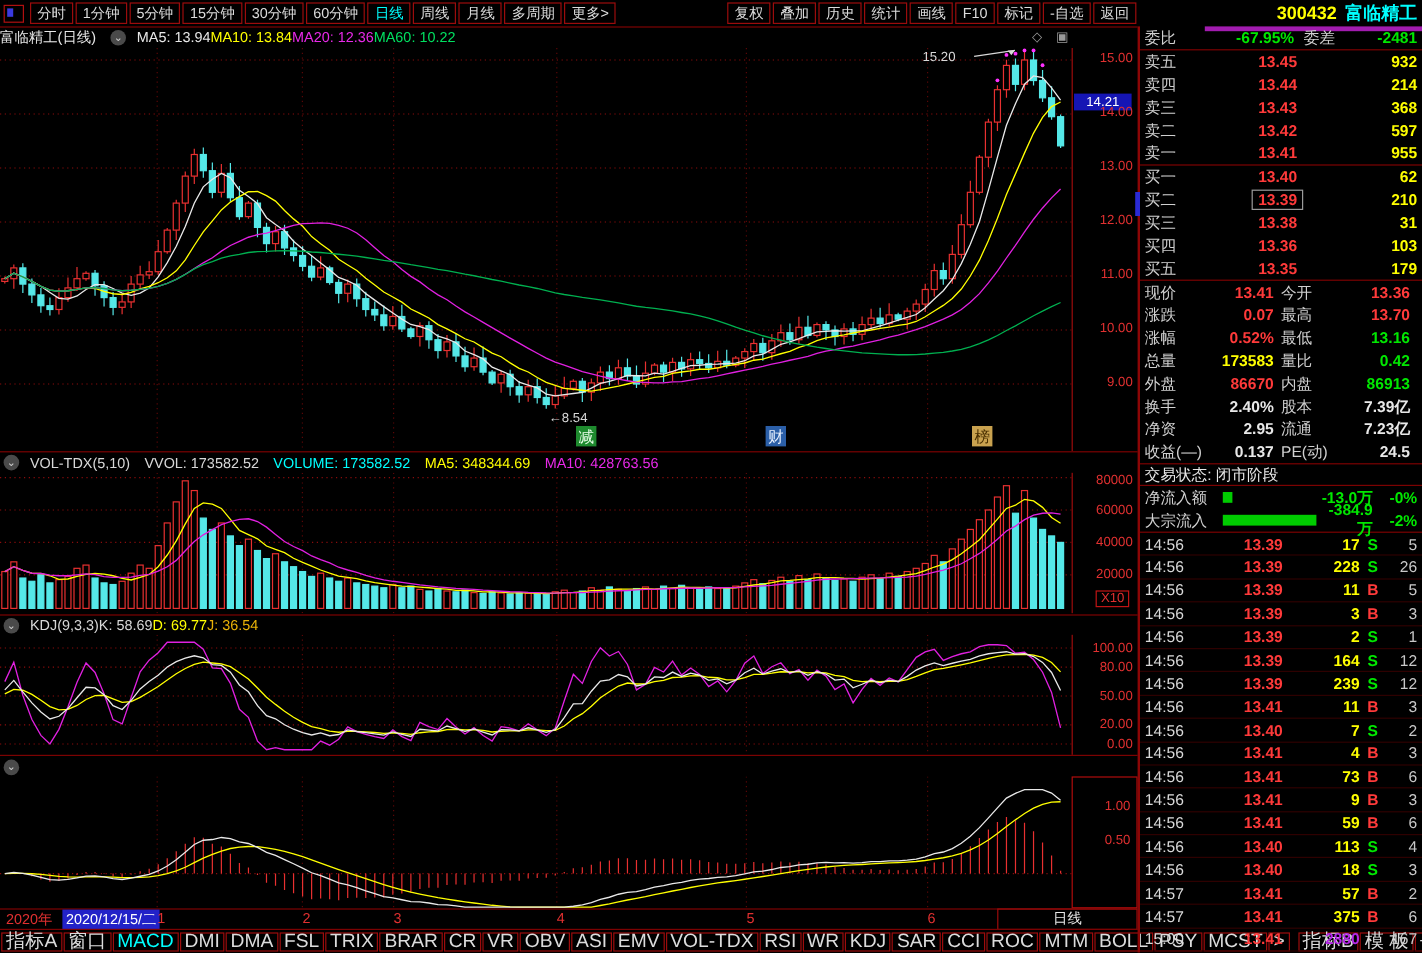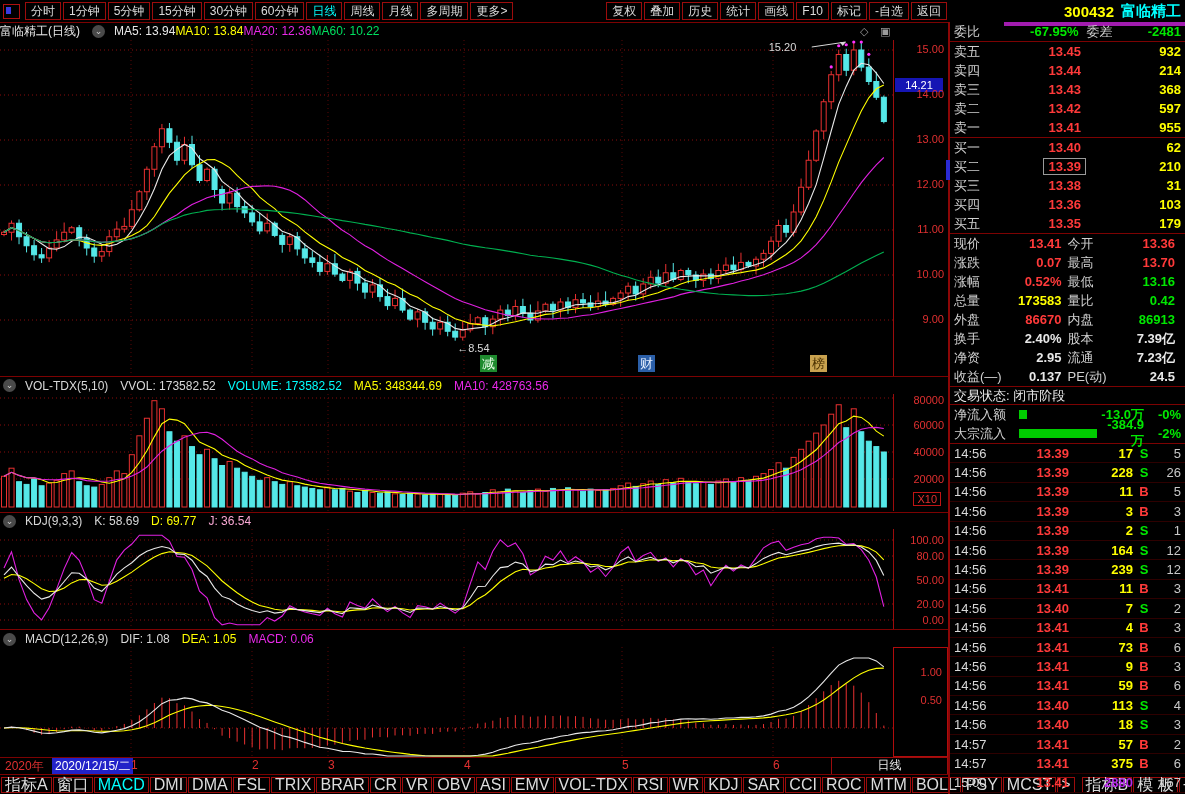--- a/index.html
+++ b/index.html
@@ -547,25 +547,25 @@
     <div id="x10box" style="top:98px">X10</div>
   <div class="tick" style="top: 0px;">80000</div>
       <div class="tick" style="top: 25px;">60000</div>
       <div class="tick" style="top: 52px;">40000</div>
       <div class="tick" style="top: 79px;">20000</div>
     </div>
 
   <div class="hline" style="top:512px"></div>
   <div class="panel-header" style="top:513px;height:16px">
     <span class="chev">⌄</span>
-    <span id="kdj-legend" style="display:flex;gap:12px">
+    <span id="kdj-legend" style="display:flex;">
         <span style="color: rgb(216, 216, 216);">KDJ(9,3,3)</span>
         <span style="color: rgb(216, 216, 216);">K: 58.69</span>
         <span style="color: rgb(255, 255, 0);">D: 69.77</span>
-        <span style="color: #f9a8d4;">J: 36.54</span>
+        <span style="color: #eab308;">J: 36.54</span>
       </span>
   </div>
   <svg id="kdj-svg" width="893" height="100" style="top:529px">
       <line x1="0" y1="11" x2="893" y2="11" stroke="#8a0c0c" stroke-dasharray="1,3" stroke-width="1"></line>
       <line x1="0" y1="27" x2="893" y2="27" stroke="#8a0c0c" stroke-dasharray="1,3" stroke-width="1"></line>
       <line x1="0" y1="51" x2="893" y2="51" stroke="#8a0c0c" stroke-dasharray="1,3" stroke-width="1"></line>
       <line x1="0" y1="75" x2="893" y2="75" stroke="#8a0c0c" stroke-dasharray="1,3" stroke-width="1"></line>
       <line x1="0" y1="91" x2="893" y2="91" stroke="#8a0c0c" stroke-dasharray="1,3" stroke-width="1"></line>
       <line x1="131" y1="0" x2="131" y2="100" stroke="#5a0606" stroke-dasharray="1,3" stroke-width="1"></line>
       <line x1="252" y1="0" x2="252" y2="100" stroke="#5a0606" stroke-dasharray="1,3" stroke-width="1"></line>
@@ -581,26 +581,20 @@
       <div class="tick" style="top: 5px;">100.00</div>
       <div class="tick" style="top: 21px;">80.00</div>
       <div class="tick" style="top: 45px;">50.00</div>
       <div class="tick" style="top: 69px;">20.00</div>
       <div class="tick" style="top: 85px;">0.00</div>
     </div>
 
   <div class="hline" style="top:629px"></div>
   <div class="panel-header" style="top:631px;height:16px">
     <span class="chev">⌄</span>
-    <span id="macd-legend" style="display:flex;gap:12px">
-        <span style="color: rgb(216, 216, 216);">MACD(12,26,9)</span>
-        <span style="color: rgb(216, 216, 216);">DIF: 1.08</span>
-        <span style="color: rgb(255, 255, 0);">DEA: 1.05</span>
-        <span style="color: rgb(232, 41, 232);">MACD: 0.06</span>
-      </span>
   </div>
   <svg id="macd-svg" width="893" height="110" style="top:647px">
       <line x1="0" y1="81" x2="893" y2="81" stroke="#8a0c0c" stroke-dasharray="1,3" stroke-width="1"></line>
       <line x1="131" y1="0" x2="131" y2="110" stroke="#5a0606" stroke-dasharray="1,3" stroke-width="1"></line>
       <line x1="252" y1="0" x2="252" y2="110" stroke="#5a0606" stroke-dasharray="1,3" stroke-width="1"></line>
       <line x1="328" y1="0" x2="328" y2="110" stroke="#5a0606" stroke-dasharray="1,3" stroke-width="1"></line>
       <line x1="464" y1="0" x2="464" y2="110" stroke="#5a0606" stroke-dasharray="1,3" stroke-width="1"></line>
       <line x1="622" y1="0" x2="622" y2="110" stroke="#5a0606" stroke-dasharray="1,3" stroke-width="1"></line>
       <line x1="773" y1="0" x2="773" y2="110" stroke="#5a0606" stroke-dasharray="1,3" stroke-width="1"></line>
       <line x1="4" y1="81" x2="4" y2="81.00000000000016" stroke="#e83030" stroke-width="1"></line>

